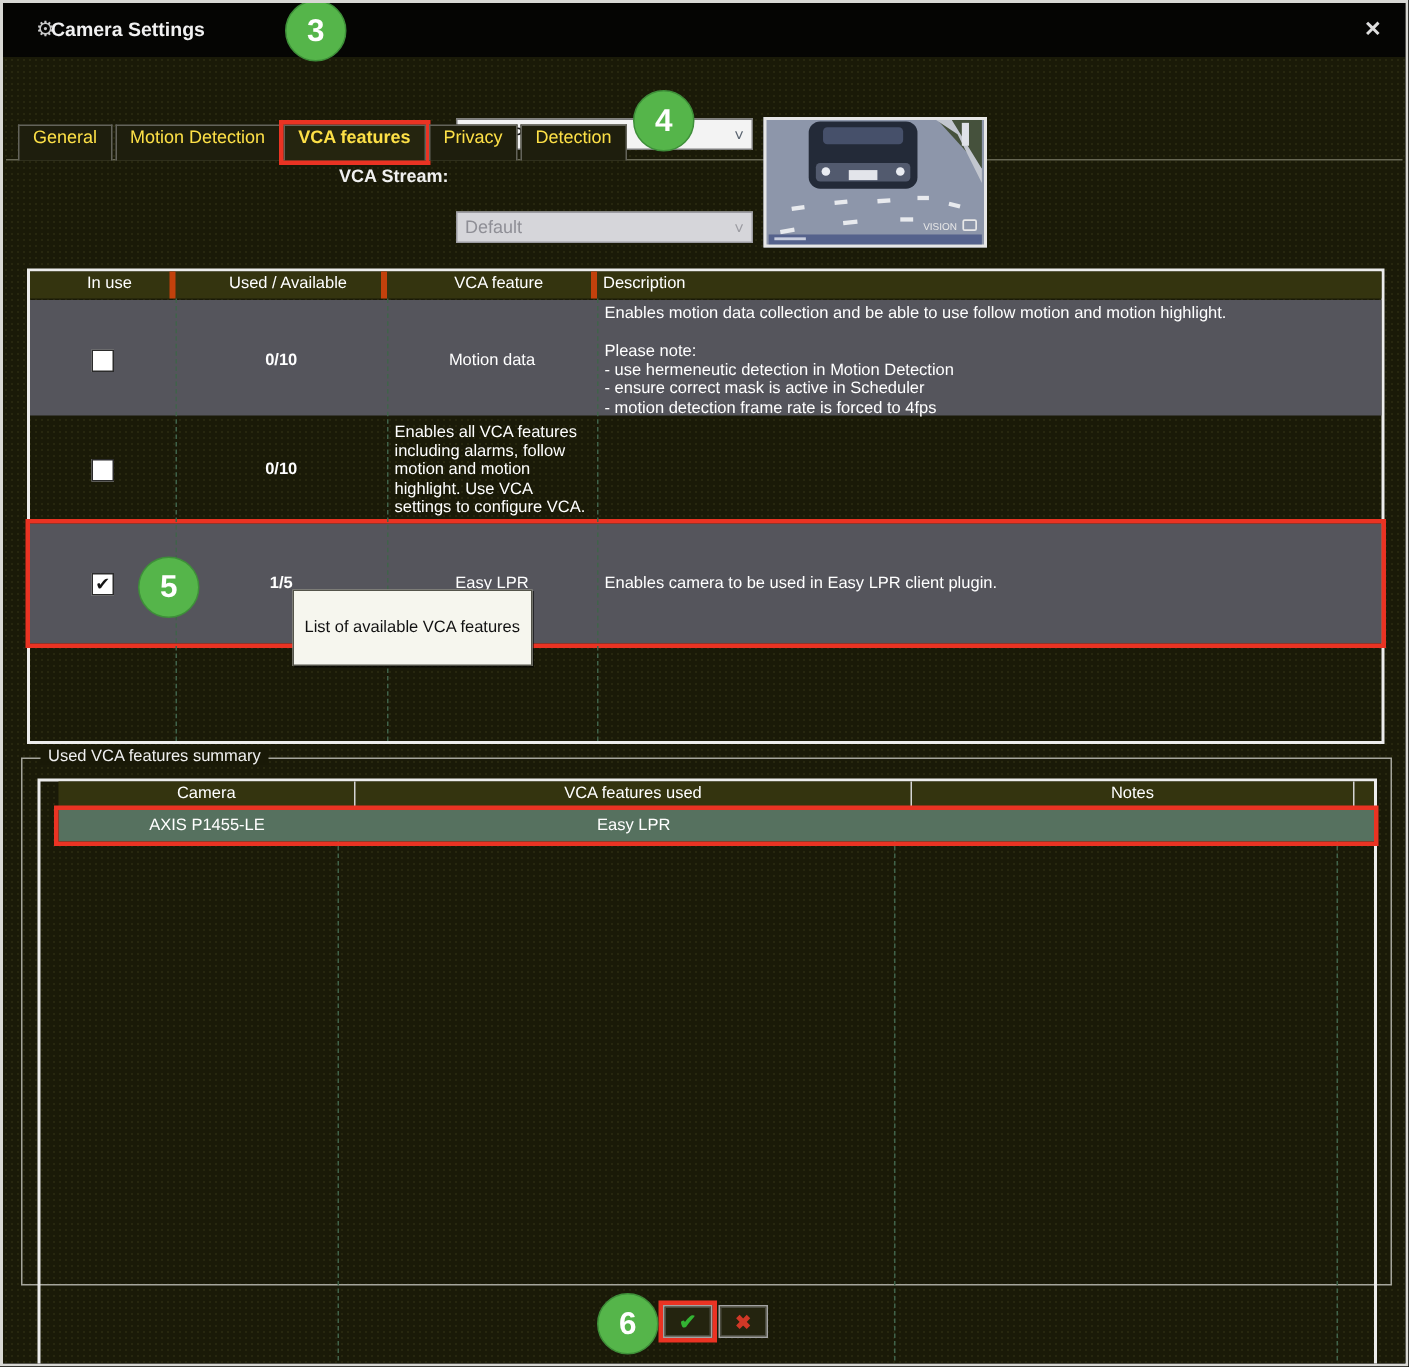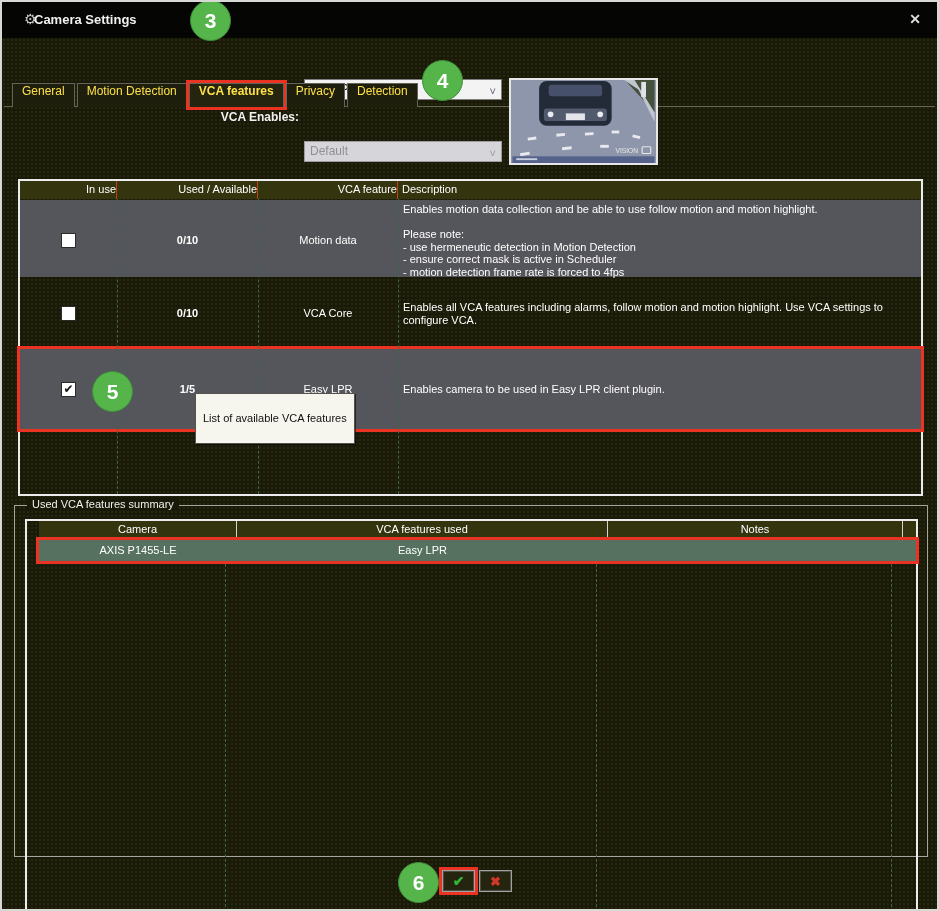--- a/index.html
+++ b/index.html
@@ -49,21 +49,21 @@
   .select.enabled .chev { color:#5a6470; }
   .select.disabled { background:#d6d6da; color:#8f8f96; border-color:#9c9ca2; }
   .select.disabled .chev { color:#9c9ca2; }
 
   .preview { position:absolute; left:507px; top:76px; width:149px; height:87px; border:2px solid #e7e7e7; background:#8d96aa; }
   .preview svg { display:block; width:100%; height:100%; }
 
   
   .vca-table { position:absolute; left:16px; top:177px; width:905px; height:317px; border:2px solid #ececec; }
   .vhead { display:grid; grid-template-columns:97px 141px 140px 1fr; height:18px; background:#34340f; }
-  .vhead .hc { font-size:11px; color:#fff; line-height:17px; text-align:right; border-right:1px solid #c2410c; overflow:hidden;padding-left:13px; }
+  .vhead .hc { font-size:11px; color:#fff; line-height:17px; text-align:center; border-right:4px solid #c2410c; overflow:hidden;padding-left:13px; }
   .vhead .hc:last-child { border-right:none; text-align:left; padding-left:4px; }
   .vrow { display:grid; grid-template-columns:97px 141px 140px 1fr; color:#fff; position:relative; }
   .vrow.gray { background:#55555c; }
   .vrow.r1 { margin-top:1px; height:77px; }
   .vrow.r2 { height:72px; }
   .vrow.r3 { height:80px; outline:3px solid #ea3323; z-index:5; }
   .cell-center { display:flex; align-items:center; justify-content:center; }
   .checkbox {
     width:15px; height:15px; background:#fff; border:1px solid #2b2b2b;
     font-size:12px; line-height:13px; text-align:center; color:#141414; cursor:default;
@@ -130,21 +130,21 @@
       <div class="tab">Privacy</div>
       <div class="tab">Detection</div>
     </div>
 
     <div class="fld-label" style="left:150px; top:46px;">Camera:</div>
     <div class="select enabled" style="left:302px; top:41px;">
       <span>AXIS P1455-LE</span>
       <span class="chev">˅</span>
     </div>
 
-    <div class="fld-label" style="left:150px; top:72px;">VCA Enables:</div>
+    <div class="fld-label" style="left:150px; top:72px;">VCA Stream:</div>
     <div class="select disabled" style="left:302px; top:67px;margin-top:36px;">
       <span>Default</span>
       <span class="chev">˅</span>
     </div>
 
     <div class="preview" style="top:40px;">
       <svg viewBox="0 0 149 87">
         <rect x="0" y="0" width="149" height="87" fill="#8d96aa"></rect>
         <polygon points="118,0 149,0 149,34" fill="#45513c"></polygon>
         <path d="M117,0 L132,10 L149,44 L149,34 L128,0 Z" fill="#c2c6cf"></path>
@@ -192,21 +192,20 @@
 - use hermeneutic detection in Motion Detection
 - ensure correct mask is active in Scheduler
 - motion detection frame rate is forced to 4fps</div>
       </div>
 
       <div class="vrow r2">
         <div class="cell-center">
           <span class="checkbox"></span>
         </div>
         <div class="cell-center c-used">0/10</div>
-        <div class="cell-center c-feature">VCA Core</div>
         <div class="c-desc">Enables all VCA features including alarms, follow motion and motion highlight. Use VCA settings to configure VCA.</div>
       </div>
 
       <div class="vrow r3 gray">
         <div class="cell-center">
           <span class="checkbox">✔</span>
         </div>
         <div class="cell-center c-used">1/5</div>
         <div class="cell-center c-feature">Easy LPR</div>
         <div class="c-desc">Enables camera to be used in Easy LPR client plugin.</div>

